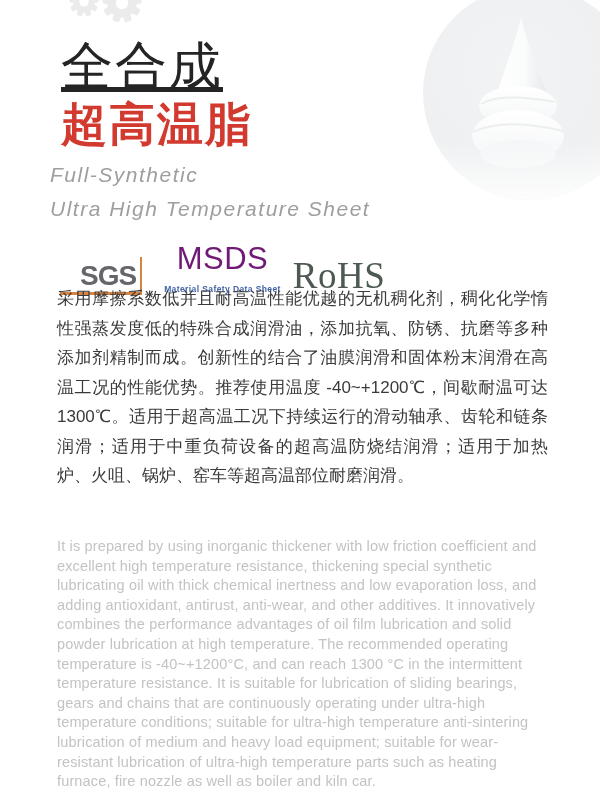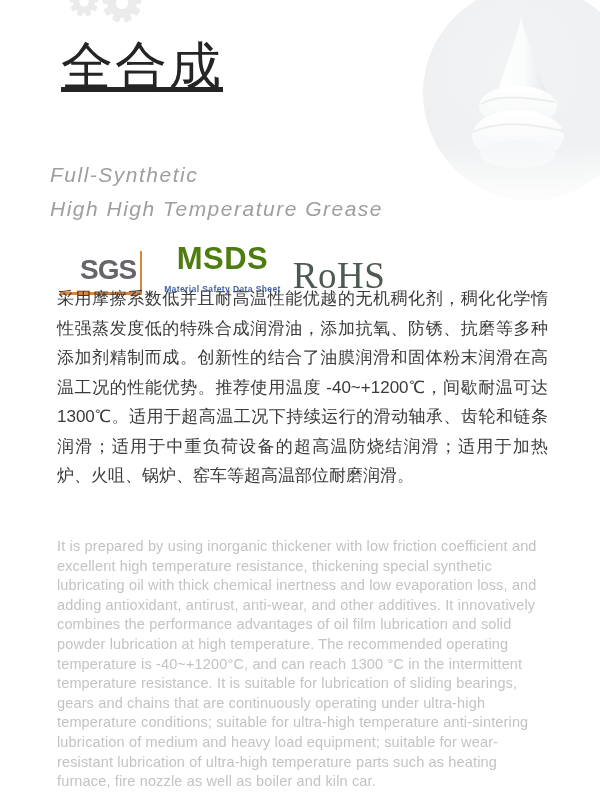--- a/index.html
+++ b/index.html
@@ -47,35 +47,35 @@
     color:#9e9ea0; letter-spacing:1.5px;
   }
 
   
   .cert-row {
     position:absolute; left:60px; top:244px;
     display:flex; align-items:flex-end;
   }
   .cert-sgs {
     position:relative;
-    padding:4px 6px 7px 20px;
+    padding:4px 6px 1px 20px;
     border-bottom:3px solid #d9843f;
     font-size:28px; font-weight:700; color:#64666a;
     letter-spacing:-1px; line-height:30px;
   }
   .cert-sgs::after {
     content:""; position:absolute; right:0; top:0; bottom:-3px;
     width:2.5px; background:#d9843f;
   }
   .cert-msds {
     margin-left:22px; text-align:center; padding-bottom:1px;
   }
   .msds-main {
-    font-size:31px; line-height:29px; font-weight:700;
-    color:#4d7c0f; letter-spacing:0.5px;
+    font-size:31px; line-height:29px; font-weight:400;
+    color:#701a75; letter-spacing:0.5px;
   }
   .msds-sub {
     font-size:8.5px; font-weight:700; color:#4263a8;
     letter-spacing:0.4px; margin-top:11px;
   }
   .cert-rohs {
     margin-left:12px;
     font-family:"Liberation Serif", serif;
     font-size:37px; line-height:36px; font-weight:400;
     color:#4d5a51; letter-spacing:0.5px;
@@ -156,24 +156,25 @@
           <rect x="-2.8" y="-14.5" width="5.6" height="8" rx="1.6" transform="rotate(280)"></rect>
           <rect x="-2.8" y="-14.5" width="5.6" height="8" rx="1.6" transform="rotate(320)"></rect>
         </g>
         <circle r="10.8"></circle>
         <circle r="4.6" fill="#ffffff"></circle>
       </g>
     </g>
   </svg>
 
   <div class="title-cn">全合成</div>
+  <div class="title-cn-accent">超高温脂</div>
 
   <div class="subtitle">
     <div>Full-Synthetic</div>
-    <div>High High Temperature Grease</div>
+    <div>Ultra High Temperature Sheet</div>
   </div>
 
   <div class="cert-row">
     <div class="cert-sgs">
       <span>SGS</span>
     </div>
     <div class="cert-msds">
       <div class="msds-main">MSDS</div>
       <div class="msds-sub">Material Safety Data Sheet</div>
     </div>

